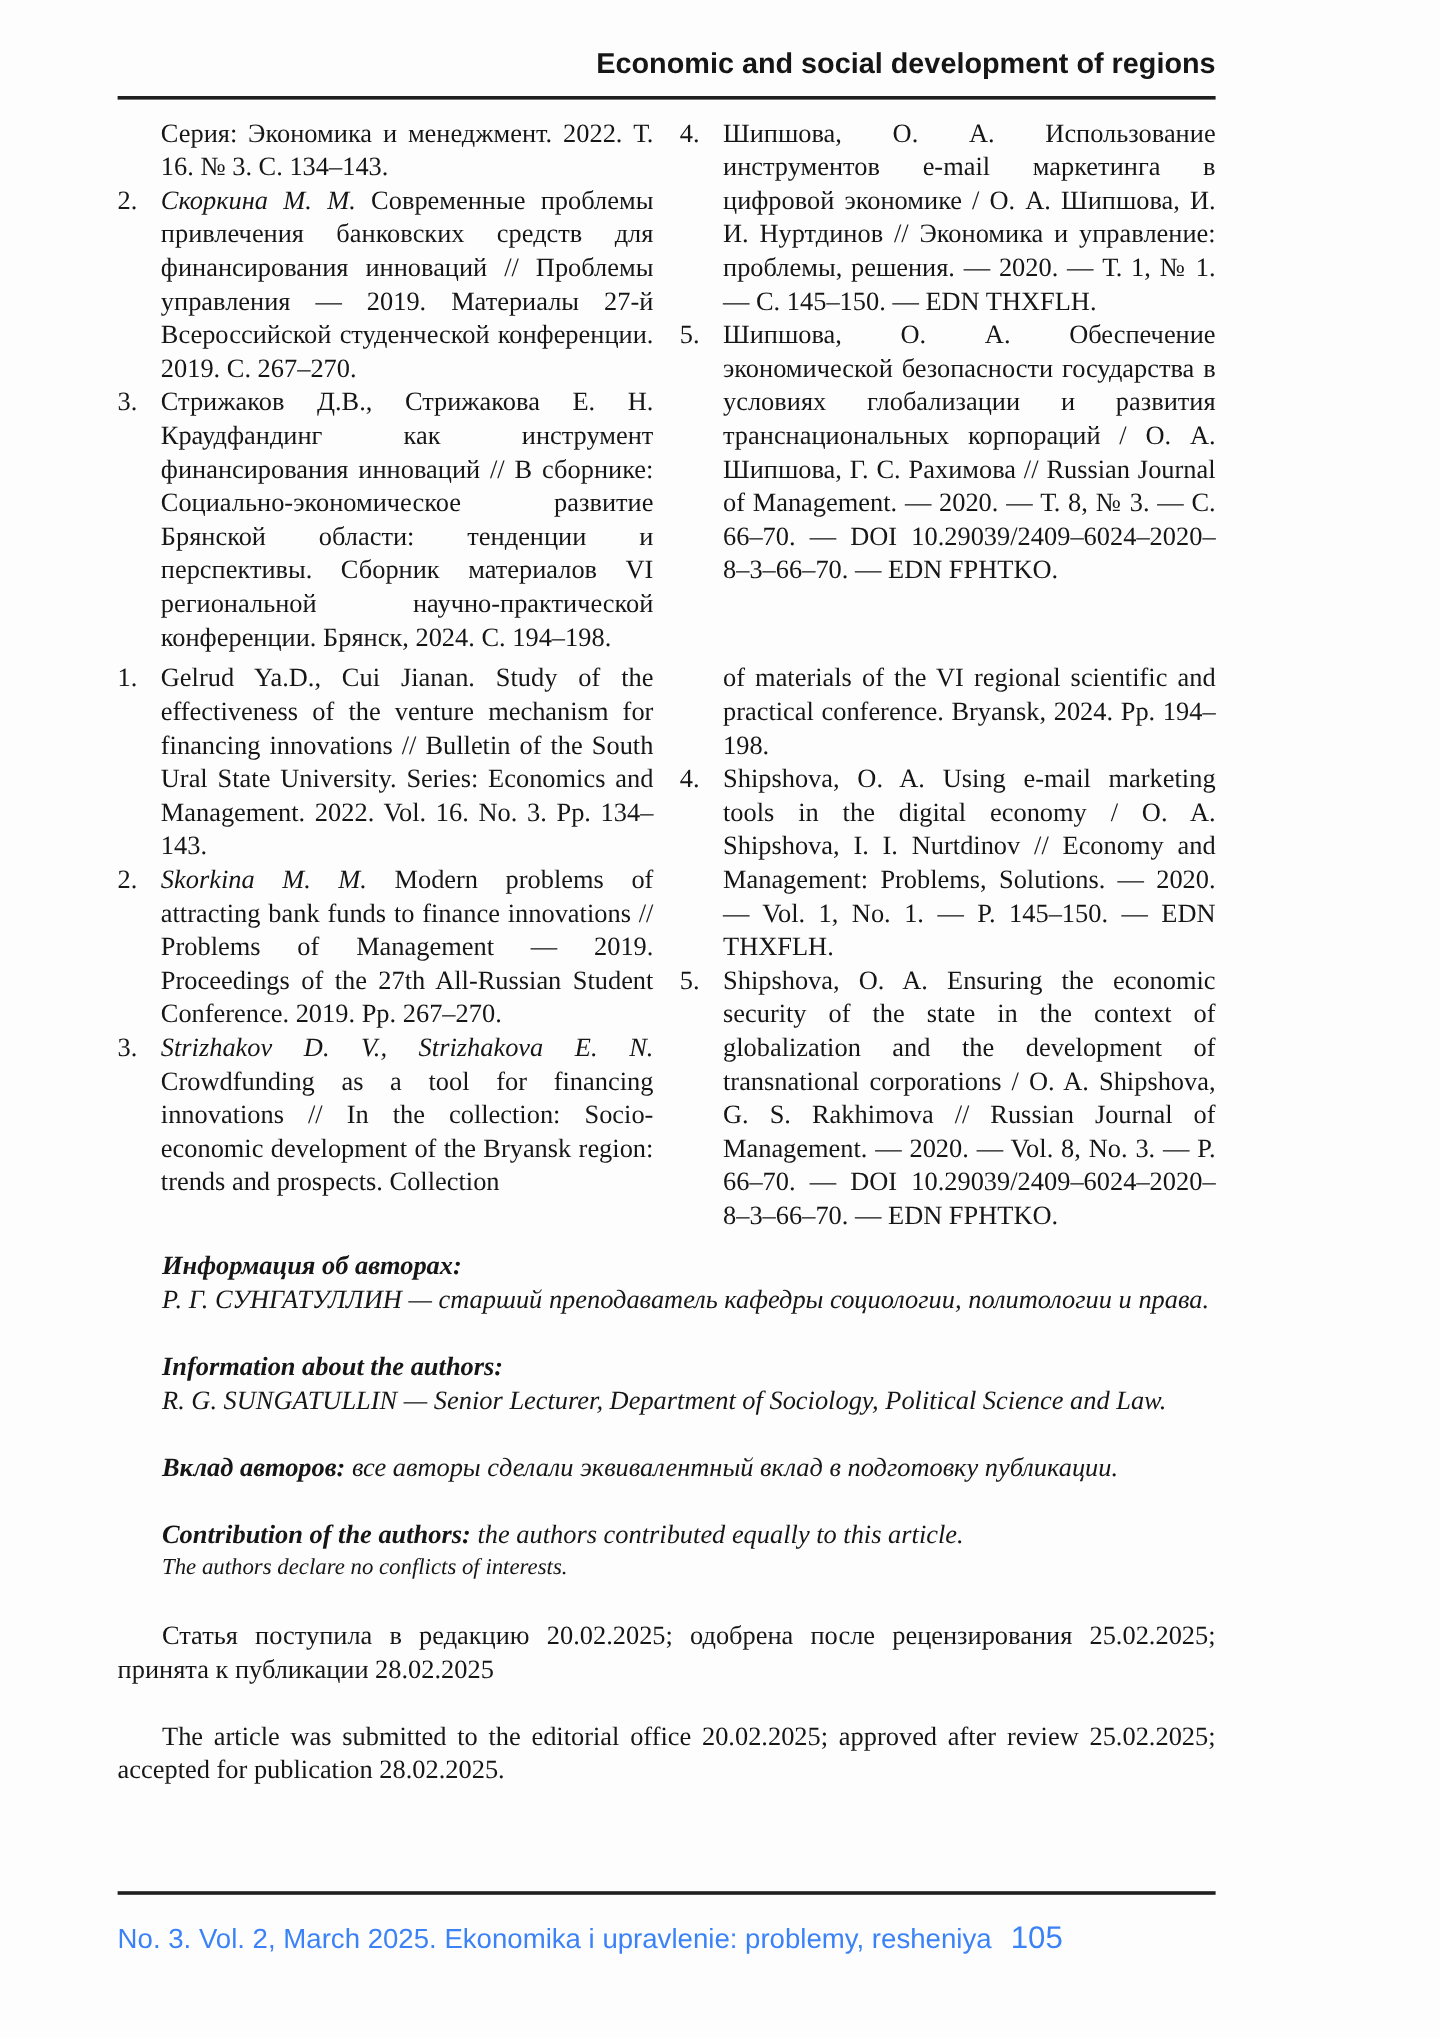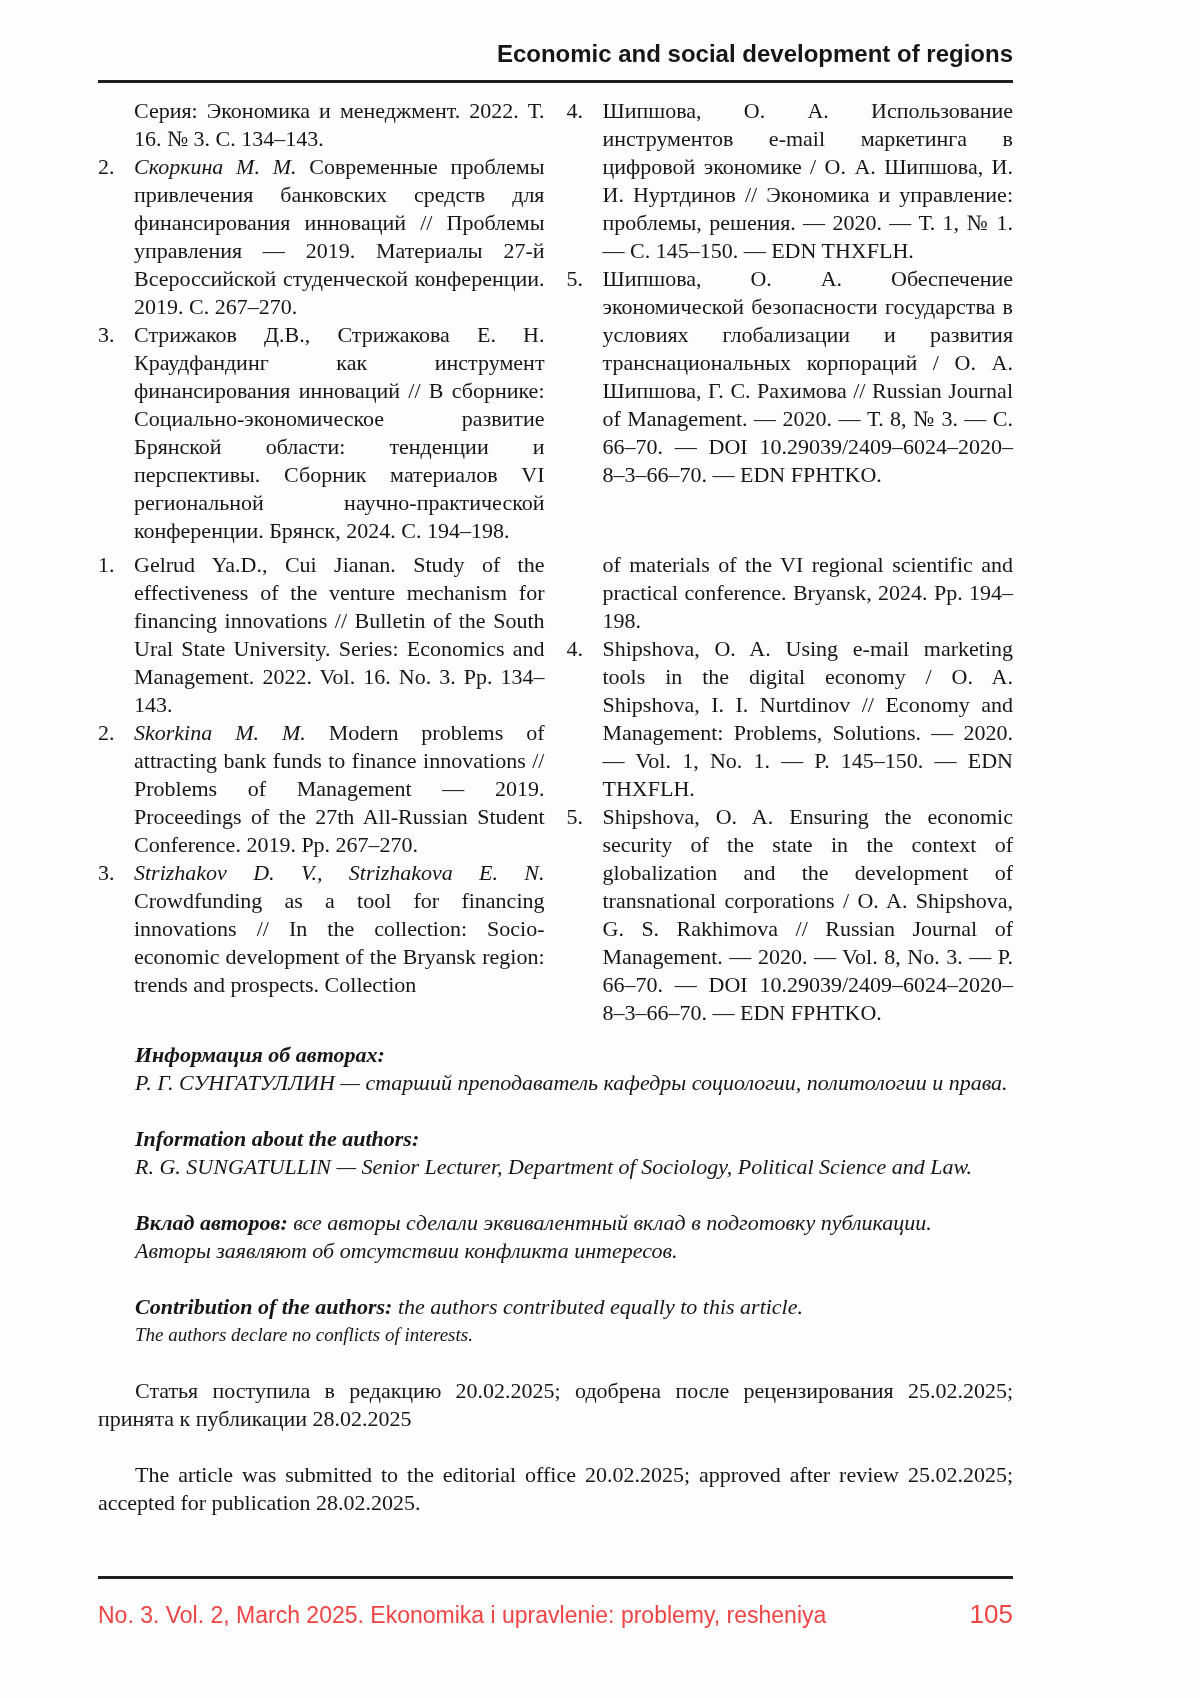--- a/index.html
+++ b/index.html
@@ -67,25 +67,24 @@
 
   .footer {
     position:absolute;
     left:98px; top:1576px;
     width:915px;
     font-family:"Liberation Sans", sans-serif;
   }
   .footer-rule { height:3px; background:#1f1f1f; }
   .footer-row {
     display:flex;
-    justify-content:space-between;
     align-items:baseline;
     margin-top:20px;
     font-size:23px;
-    color:#ef4444;
+    color:#3b82f6;
     gap:16px;
   }
   .page-num { font-size:26px; }
 </style>
 </head>
 <body>
 
 <div class="page">
   <div class="content">
 
@@ -156,21 +155,20 @@
       <div>Р. Г. СУНГАТУЛЛИН — старший преподаватель кафедры социологии, политологии и права.</div>
     </div>
 
     <div class="info-block">
       <div class="info-heading">Information about the authors:</div>
       <div>R. G. SUNGATULLIN — Senior Lecturer, Department of Sociology, Political Science and Law.</div>
     </div>
 
     <div class="info-block">
       <div><span class="info-heading">Вклад авторов:</span><span> все авторы сделали эквивалентный вклад в подготовку публикации.</span></div>
-      <div>Авторы заявляют об отсутствии конфликта интересов.</div>
     </div>
 
     <div class="info-block">
       <div><span class="info-heading">Contribution of the authors:</span><span> the authors contributed equally to this article.</span></div>
       <div class="small-line">The authors declare no conflicts of interests.</div>
     </div>
 
     <div class="date-par">Статья поступила в редакцию 20.02.2025; одобрена после рецензирования 25.02.2025; принята к публикации 28.02.2025</div>
     <div class="date-par">The article was submitted to the editorial office 20.02.2025; approved after review 25.02.2025; accepted for publication 28.02.2025.</div>
 

